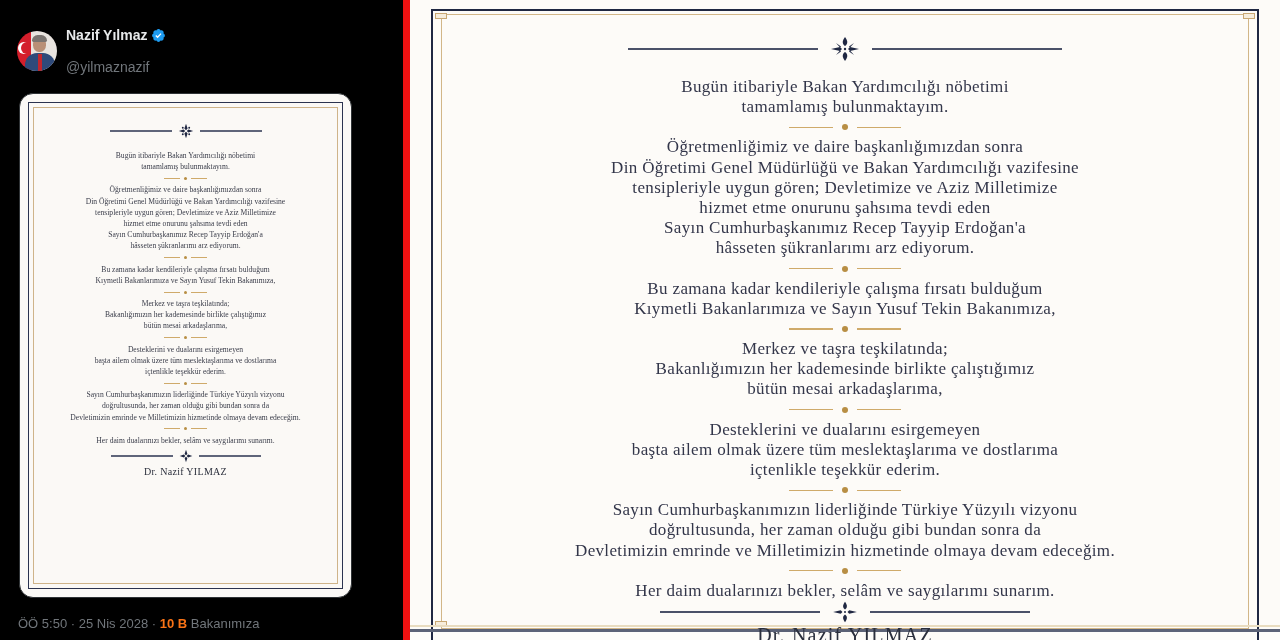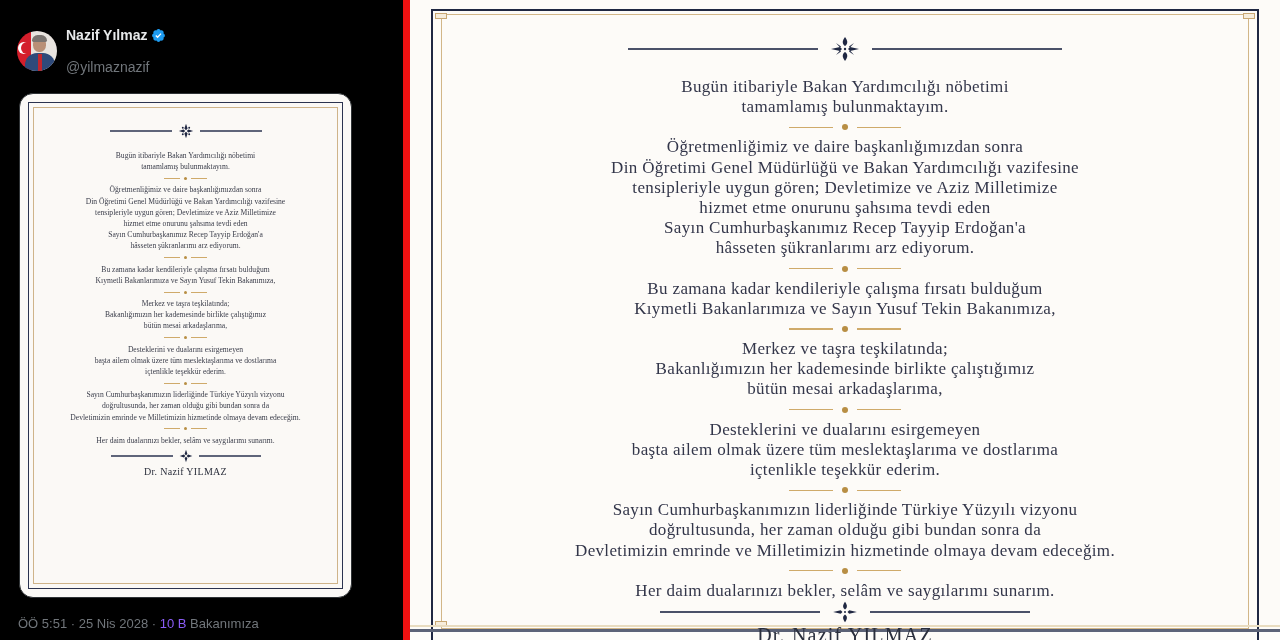--- a/index.html
+++ b/index.html
@@ -34,21 +34,21 @@
   .thumb .content .para { margin: 0; }
   .thumb .sep { display: flex; align-items: center; justify-content: center; height: 12px; }
   .thumb .sep .ln { width: 16px; height: 1px; background: #cfaa6a; }
   .thumb .sep .dot { width: 3px; height: 3px; border-radius: 50%; background: #b88e44; margin: 0 4px; }
   .thumb .orn { display: flex; align-items: center; justify-content: center; height: 22px; margin-bottom: 8px; }
   .thumb .orn .ln { width: 62px; height: 1.2px; background: #2b3350; opacity: .75; }
   .thumb .orn svg { margin: 0 6px; }
   .thumb .sig { font-size: 10px; letter-spacing: .3px; margin-top: 2px; color: #2b2f3c; }
 
   .meta { position: absolute; left: 18px; top: 616px; font-size: 13px; color: #71767b; line-height: 16px; white-space: nowrap; }
-  .meta b { color: #8b5cf6; font-weight: normal; }
+  .meta b { color: #f97316; font-weight: bold; }
 
   
   .divider { position: absolute; left: 403px; top: 0; width: 7px; height: 640px; background: #ee1111; }
 
   
   .doc { position: absolute; left: 410px; top: 0; width: 870px; height: 640px; background: #fdfbf8; overflow: hidden; }
   .doc .b-navy { position: absolute; left: 21px; top: 9px; right: 21px; bottom: -40px; border: 2px solid #1f2742; }
   .doc .b-gold { position: absolute; left: 31px; top: 14px; right: 31px; bottom: 11px; border: 1.5px solid #d2b688; background: #fdfbf8; }
   .doc .corner { position: absolute; width: 12px; height: 6px; border: 1px solid #c9a874; background: #f7eddc; }
   .doc .bottom-bar { position: absolute; left: 0; right: 0; top: 629px; height: 3px; background: #5c6276; }
@@ -157,21 +157,21 @@
               <path d="M9 0 L3-2 L1 0 L3 2Z"></path>
             </g>
         </svg>
         <span class="ln"></span>
       </div>
       <div class="sig">Dr. Nazif YILMAZ</div>
     </div>
   </div>
 
   <div class="meta">
-    <span>ÖÖ 5:51</span>
+    <span>ÖÖ 5:50</span>
     <span>·</span>
     <span>25 Nis 2028</span>
     <span>·</span>
     <b>10 B</b>
     <span>Bakanımıza</span>
   </div>
 </div>
 
 <div class="divider"></div>
 

